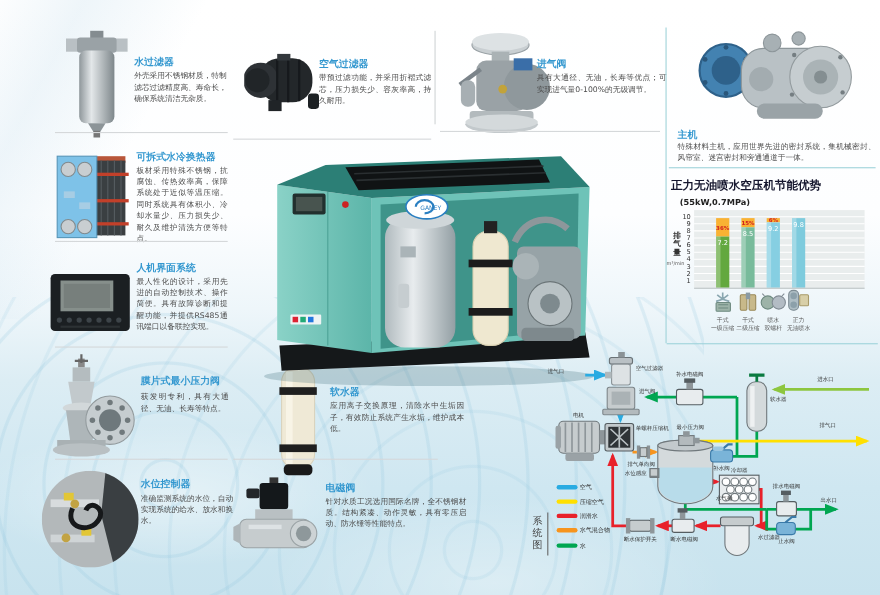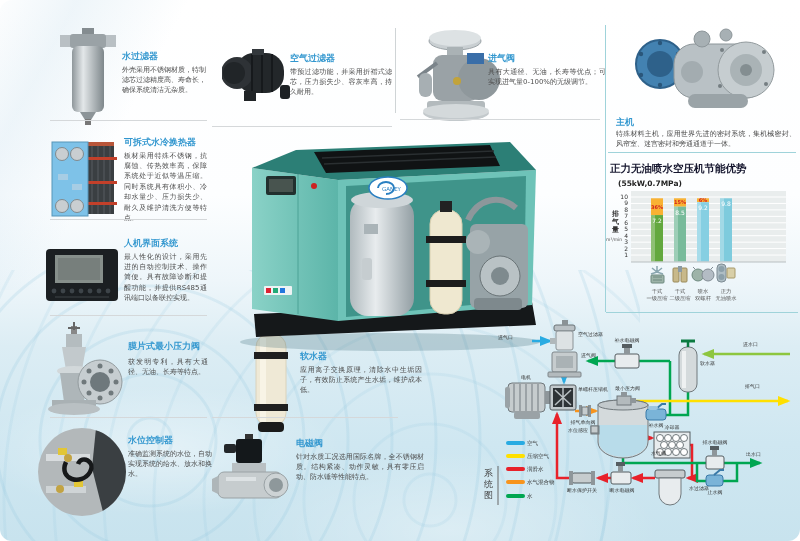--- a/index.html
+++ b/index.html
@@ -1,21 +1,21 @@
 <!DOCTYPE html>
 <html><head>
 <meta charset="utf-8">
 <style>
 html,body{margin:0;padding:0;}
 #page{position:relative;width:800px;height:541px;overflow:hidden;
  font-family:"DejaVu Sans","Liberation Sans",sans-serif;
  background:
   radial-gradient(ellipse 280px 100px at 160px 450px, rgba(255,255,255,.45), rgba(255,255,255,0) 65%),
   radial-gradient(ellipse 320px 120px at 450px 530px, rgba(255,255,255,.35), rgba(255,255,255,0) 65%),
-  linear-gradient(180deg,#ffffff 0%,#fdfeff 36%,#eef6fa 52%,#dcedf4 64%,#cfe7f1 82%,#c8e3ee 100%); border-radius: 12px;}
+  linear-gradient(180deg,#ffffff 0%,#fdfeff 36%,#eef6fa 52%,#dcedf4 64%,#cfe7f1 82%,#c8e3ee 100%);}
 #ripples{position:absolute;left:0;top:270px;width:640px;height:271px;pointer-events:none;
  background:
   repeating-radial-gradient(circle at 150px 170px, rgba(140,195,220,0) 0 20px, rgba(140,195,220,.20) 21px 23px, rgba(140,195,220,0) 24px 44px),
   repeating-radial-gradient(circle at 430px 230px, rgba(140,195,220,0) 0 24px, rgba(140,195,220,.15) 25px 27px, rgba(140,195,220,0) 28px 50px);}
 #streak{position:absolute;left:-60px;top:-30px;width:340px;height:320px;pointer-events:none;opacity:.6;
  background:linear-gradient(118deg, rgba(185,215,232,0) 12%, rgba(185,215,232,.4) 30%, rgba(185,215,232,0) 52%);}
 .abs{position:absolute;}
 .title{color:#3297cf;font-size:18px;font-weight:bold;transform:scale(.5);transform-origin:0 0;white-space:nowrap;}
 .desc{color:#4d4d4d;font-size:14px;line-height:1.48;text-align:justify;transform:scale(.5);transform-origin:0 0;}
 .sep{height:1px;background:#d5d8da;}

